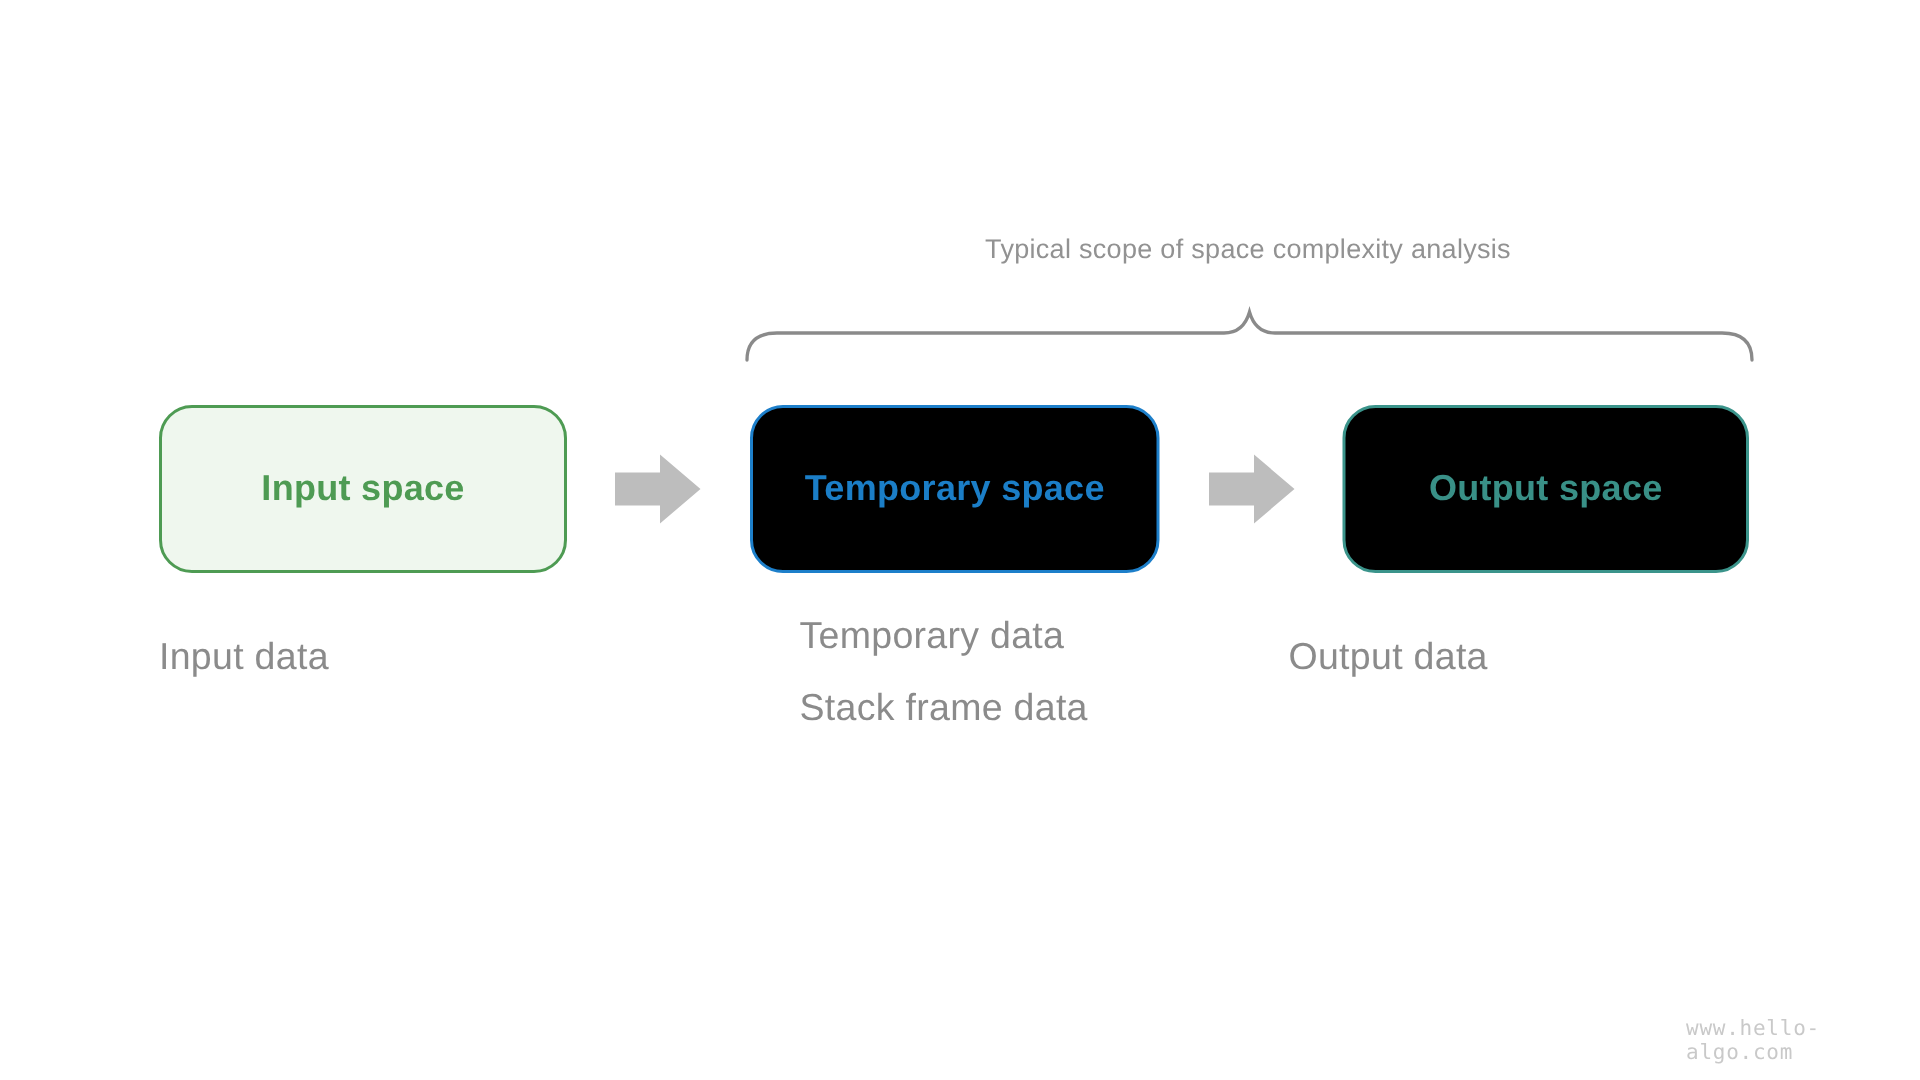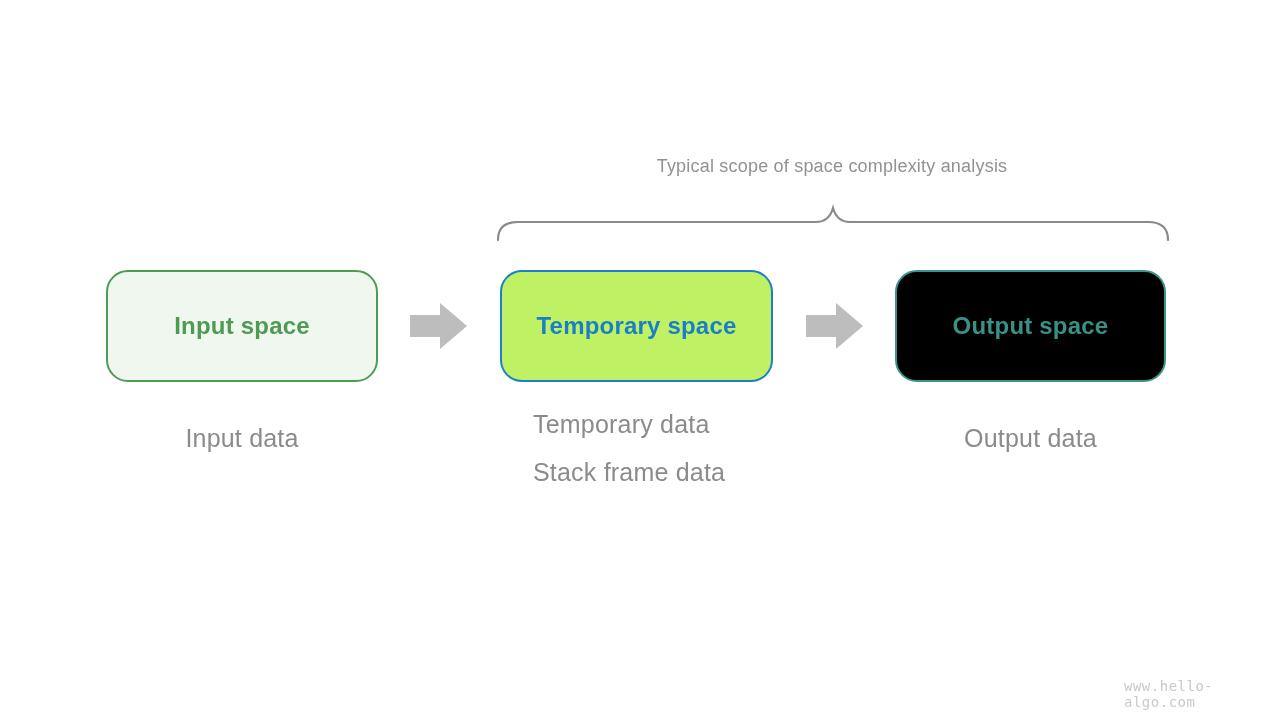--- a/index.html
+++ b/index.html
@@ -44,21 +44,21 @@
   }
   .box-input {
     left: 106px; width: 272px;
     border-color: #4e9b53;
     background: #eff7ee;
     color: #4e9b53;
   }
   .box-temporary {
     left: 500px; width: 273px;
     border-color: #1d7fca;
-    background: #bef264;
+    background: #000000;
     color: #1b7ec7;
   }
   .box-output {
     left: 895px; width: 271px;
     border-color: #3b948b;
     background: #000000;
     color: #399087;
   }
 
   
@@ -69,22 +69,22 @@
   
   .brace { left: 496px; top: 204px; width: 674px; height: 40px; }
 
   
   .note {
     top: 424px;
     font-size: 25px;
     color: #8b8b8b;
     letter-spacing: 0.2px;
   }
-  .note-input  { left: 106px; width: 272px; text-align: center; }
-  .note-output { left: 895px; width: 271px; text-align: center; }
+  .note-input  { left: 106px; width: 272px; text-align: left; }
+  .note-output { left: 859px; width: 271px; text-align: left; }
   .note-list {
     left: 533px;
     top: 400px;
     width: 320px;
   }
   .note-list div {
     height: 48px;
     line-height: 48px;
     font-size: 25px;
     color: #8b8b8b;

